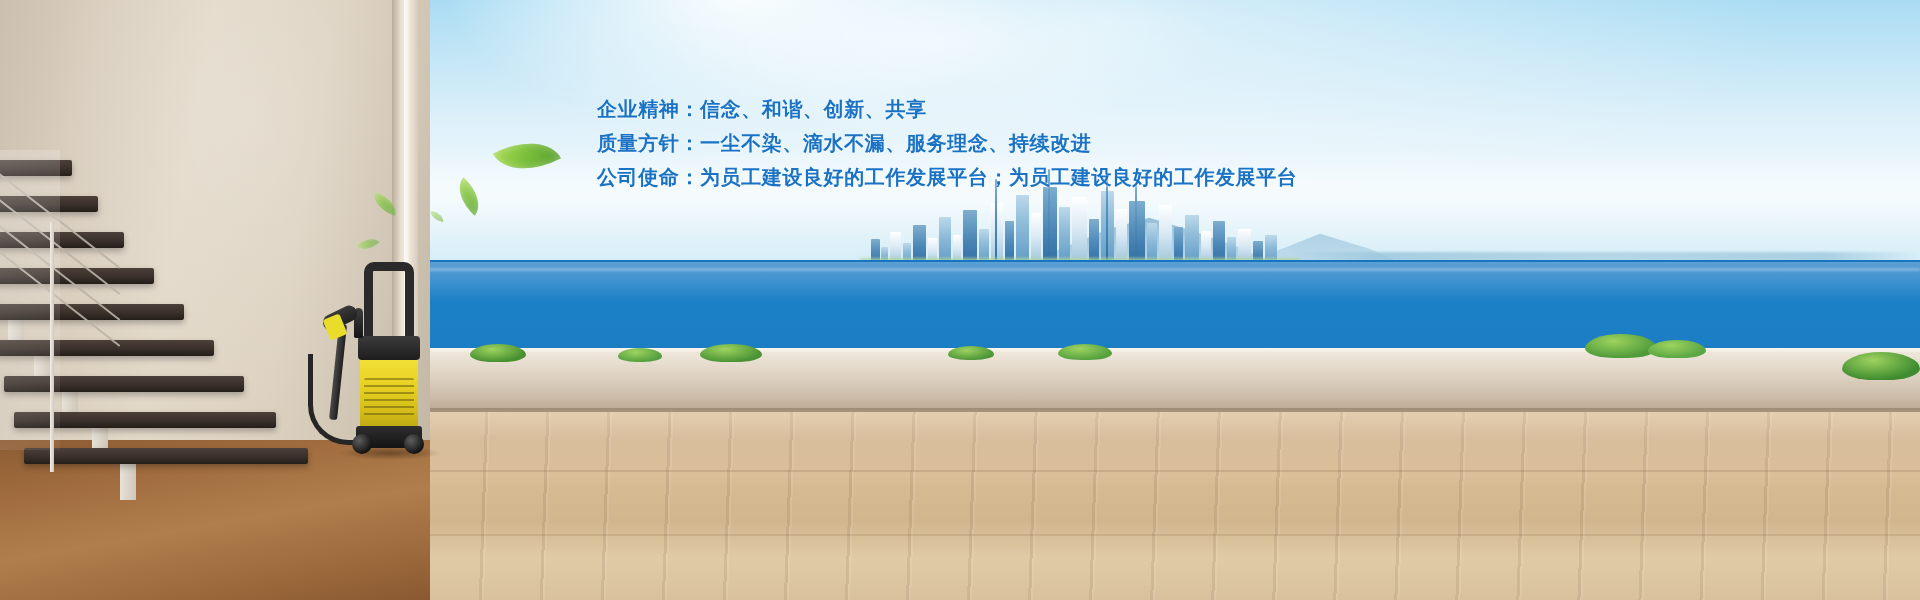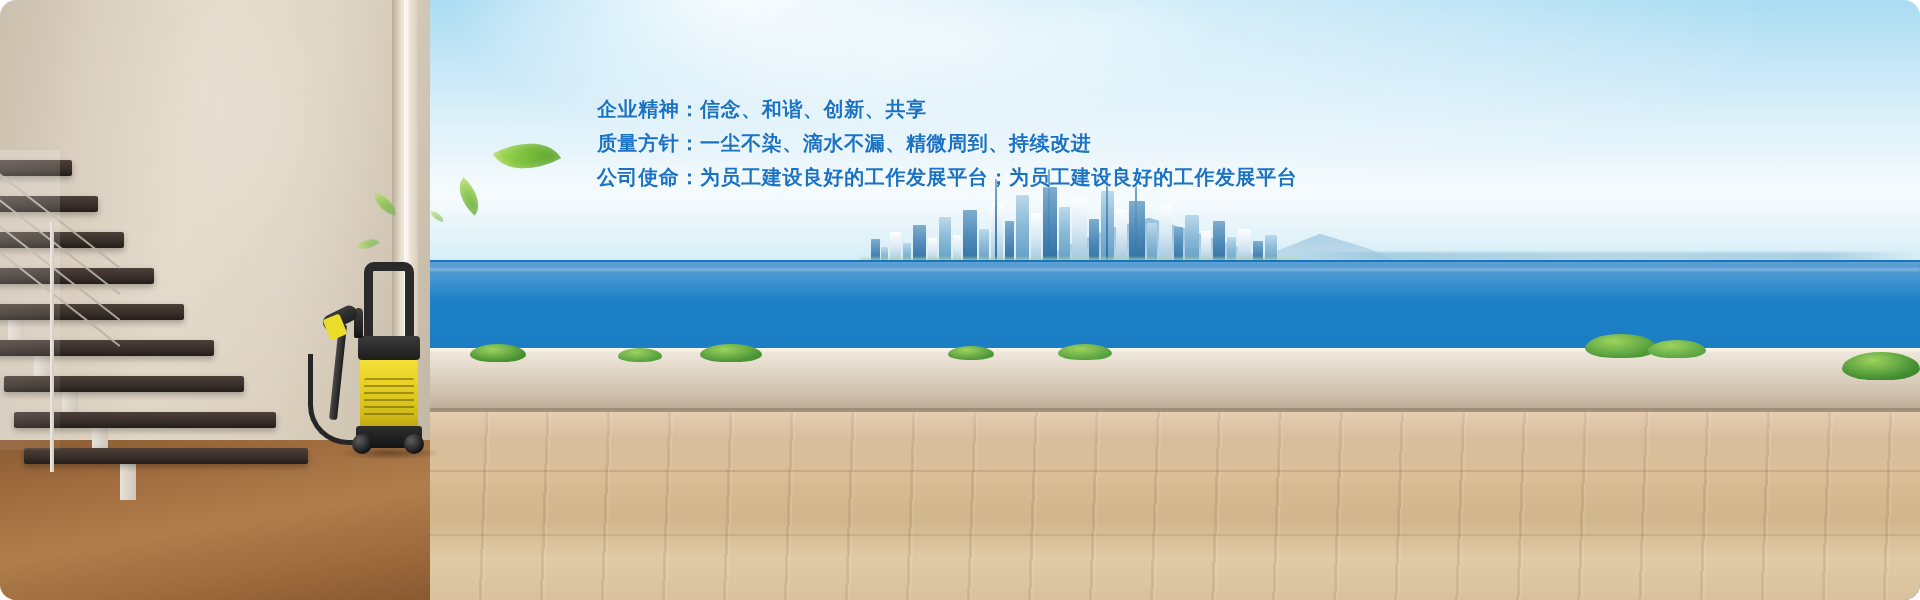--- a/index.html
+++ b/index.html
@@ -2,21 +2,20 @@
 <html><head>
 <meta charset="utf-8">
 <style>
   html,body{margin:0;padding:0;background:#fff;}
   body{font-family:"Liberation Sans","DejaVu Sans",sans-serif;}
 
   #banner{
     position:relative;
     width:1920px;height:600px;
     overflow:hidden;
-    border-radius:16px;
   }
 
   
   .mural{
     position:absolute;left:410px;top:0;width:1510px;height:600px;
     overflow:hidden;
   }
   .sky{
     position:absolute;left:0;top:0;width:100%;height:262px;
     background:
@@ -412,17 +411,17 @@
       <div class="bush" style="left: 1058px; top: 344px; width: 54px; height: 16px; background: radial-gradient(at 40% 30%, rgb(158, 211, 95), rgb(86, 161, 63) 70%); position: absolute;"></div>
       <div class="bush" style="left: 948px; top: 346px; width: 46px; height: 14px; background: radial-gradient(at 40% 30%, rgb(158, 211, 95), rgb(78, 151, 57) 70%); position: absolute;"></div>
       <div class="bush" style="left: 700px; top: 344px; width: 62px; height: 18px; background: radial-gradient(at 40% 30%, rgb(158, 211, 95), rgb(74, 148, 54) 70%); position: absolute;"></div>
       <div class="bush" style="left: 618px; top: 348px; width: 44px; height: 14px; background: radial-gradient(at 40% 30%, rgb(158, 211, 95), rgb(85, 160, 64) 70%); position: absolute;"></div>
       <div class="bush" style="left: 470px; top: 344px; width: 56px; height: 18px; background: radial-gradient(at 40% 30%, rgb(158, 211, 95), rgb(71, 144, 48) 70%); position: absolute;"></div>
     </div>
 
   <div class="glow"></div>
   <div class="slogans" id="slogans">
       <div class="slogan">企业精神：信念、和谐、创新、共享</div>
-      <div class="slogan">质量方针：一尘不染、滴水不漏、精微周到、持续改进</div>
+      <div class="slogan">质量方针：一尘不染、滴水不漏、服务理念、持续改进</div>
       <div class="slogan">公司使命：为员工建设良好的工作发展平台；为员工建设良好的工作发展平台</div>
     </div>
 
 </div>
 
 </body></html>

